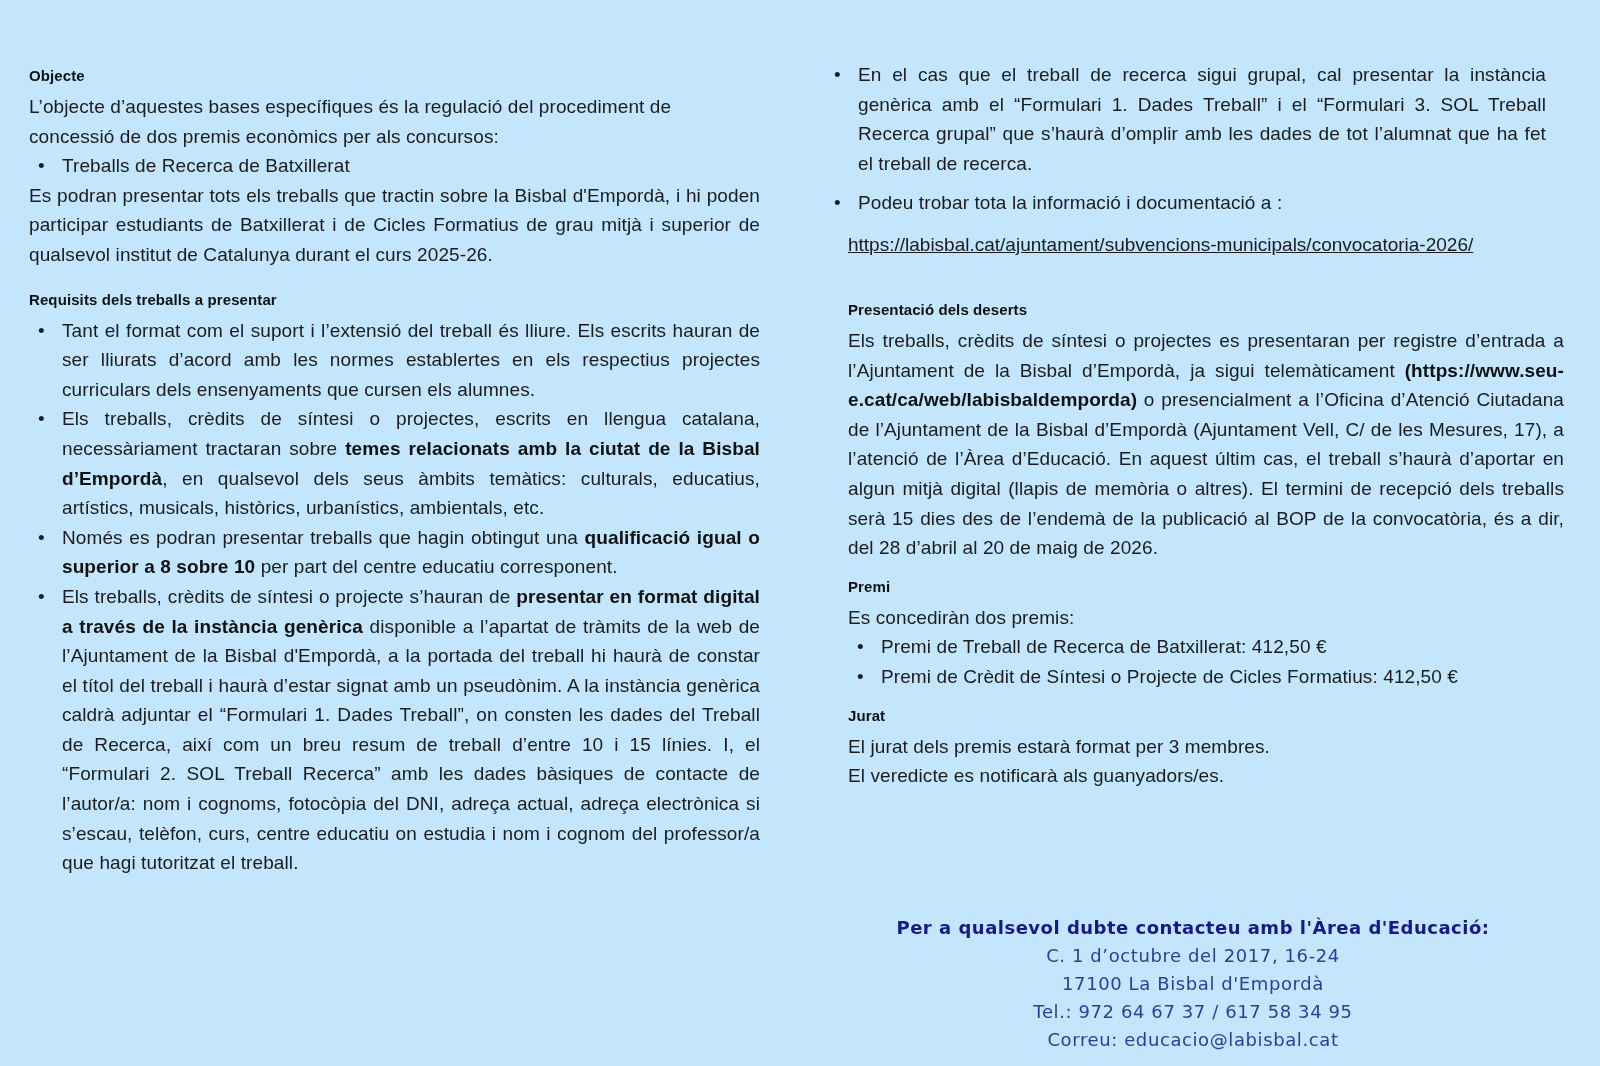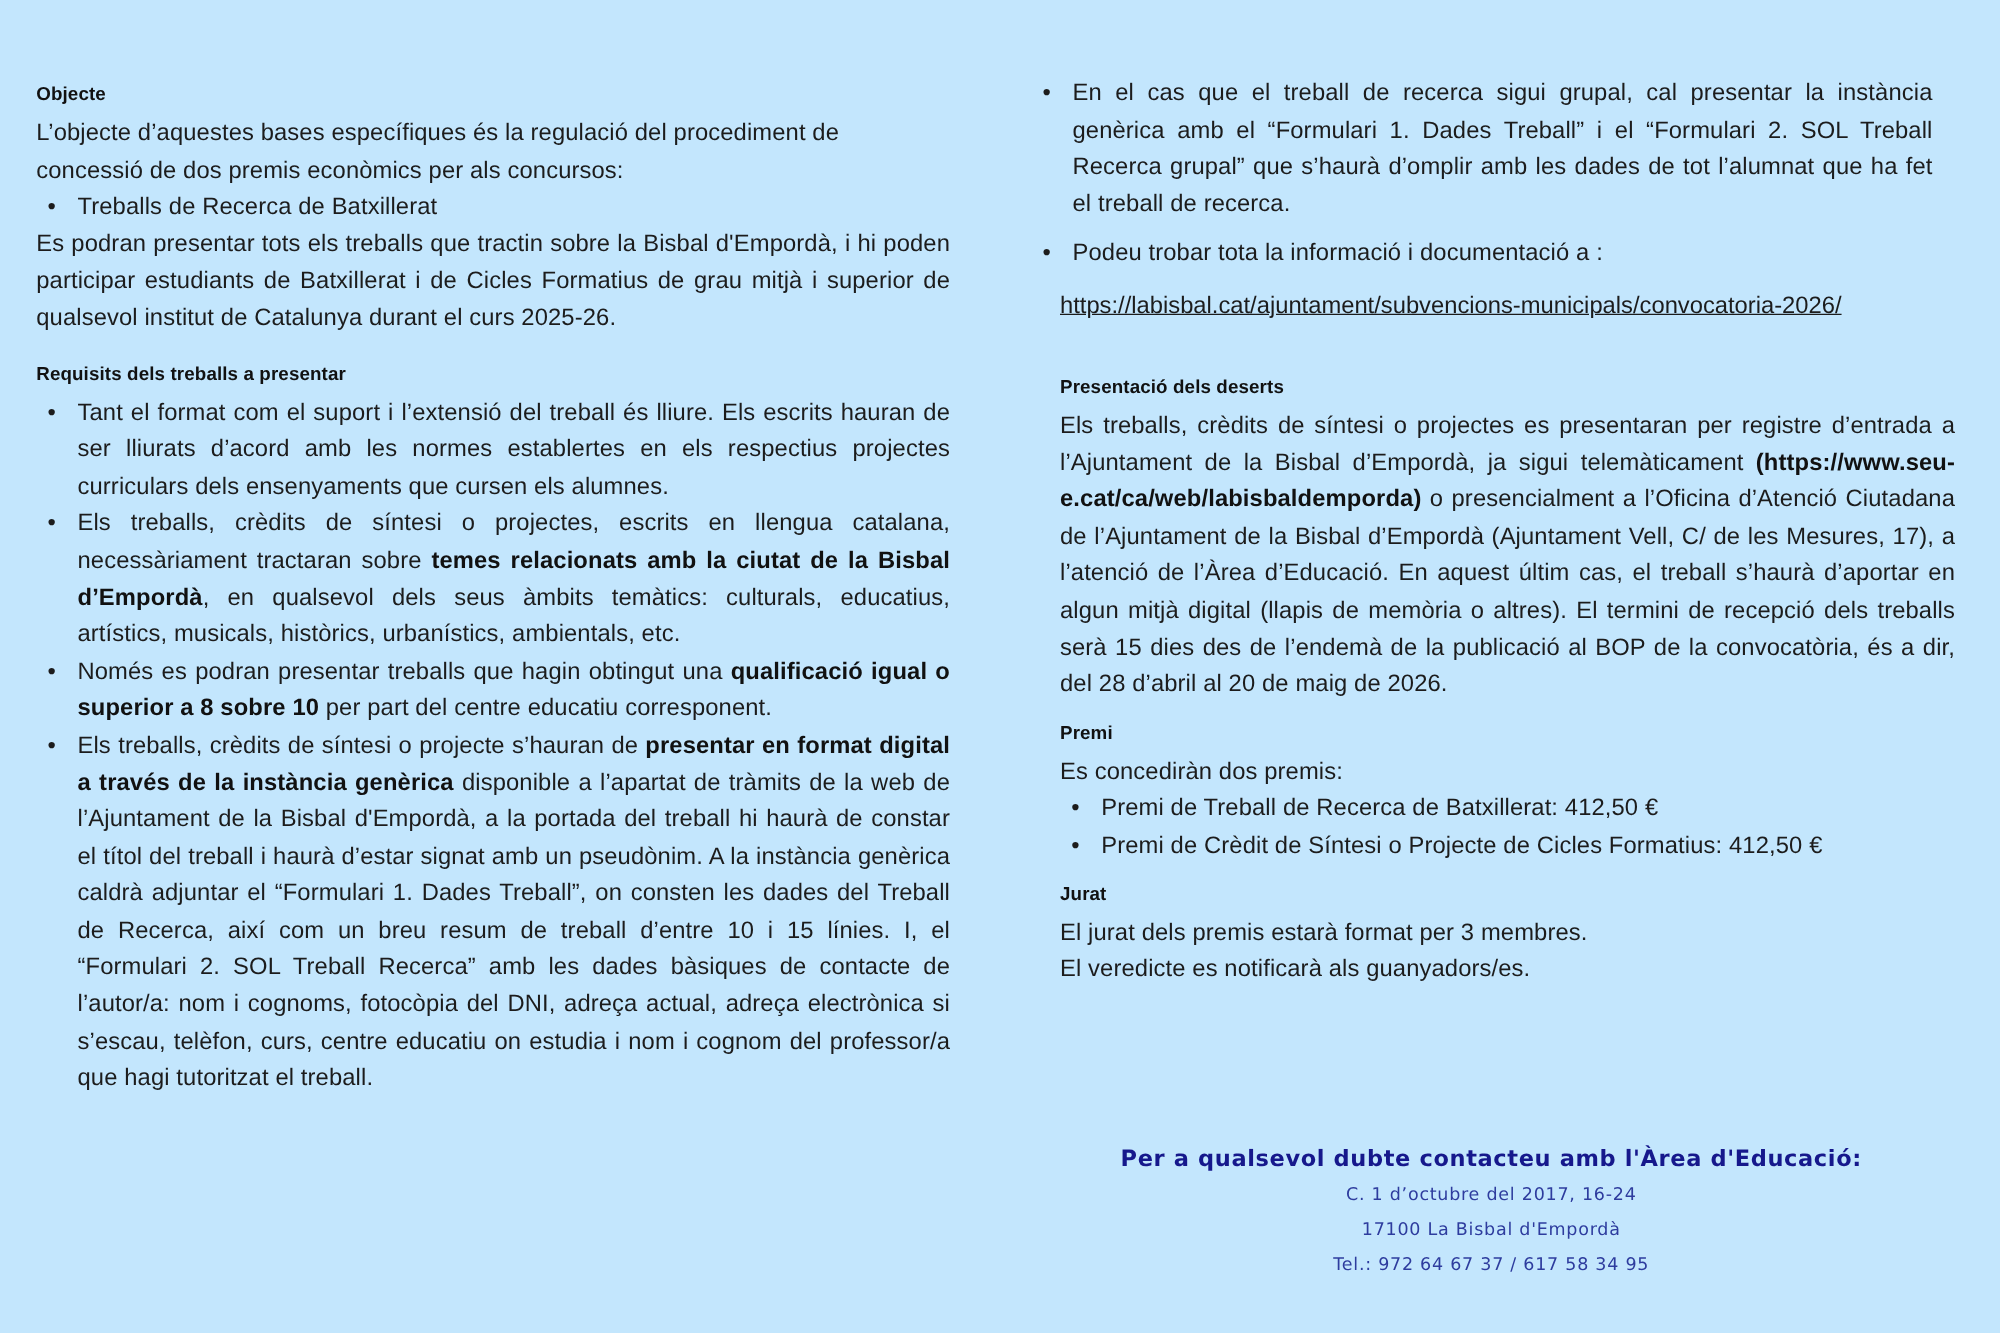--- a/index.html
+++ b/index.html
@@ -17,21 +17,21 @@
   p { margin:0; text-align:justify; }
   ul { margin:0; padding:0 0 0 33px; list-style:none; }
   li { position:relative; text-align:justify; }
   li::before { content:"\2022"; position:absolute; left:-24px; top:0; font-size:19px; }
   b { font-weight:bold; color:#111; }
   .gap-s { height:8px; }
   .gap-m { height:14px; }
   .url { text-decoration:underline; display:block; margin-left:-10px; letter-spacing:0; }
   .contact { position:absolute; left:848px; top:914px; width:690px; text-align:center; font-family:"DejaVu Sans", sans-serif; }
   .contact .head { color:#16188C; font-weight:bold; font-size:18px; line-height:28px; letter-spacing:0.5px; }
-  .contact .line { color:#2E3C9E; font-size:14px; line-height:28px; letter-spacing:0.6px; }
+  .contact .line { color:#2E3C9E; font-size:18px; line-height:28px; letter-spacing:0.6px; }
 </style>
 </head>
 <body>
 
 <div class="col left">
   <h2>Objecte</h2>
   <p style="text-align:left">L’objecte d’aquestes bases específiques és la regulació del procediment de concessió de dos premis econòmics per als concursos:</p>
   <ul>
     <li>Treballs de Recerca de Batxillerat</li>
   </ul>
@@ -41,21 +41,21 @@
   <ul>
     <li>Tant el format com el suport i l’extensió del treball és lliure. Els escrits hauran de ser lliurats d’acord amb les normes establertes en els respectius projectes curriculars dels ensenyaments que cursen els alumnes.</li>
     <li><span>Els treballs, crèdits de síntesi o projectes, escrits en llengua catalana, necessàriament tractaran sobre </span><b>temes relacionats amb la ciutat de la Bisbal d’Empordà</b><span>, en qualsevol dels seus àmbits temàtics: culturals, educatius, artístics, musicals, històrics, urbanístics, ambientals, etc.</span></li>
     <li><span>Només es podran presentar treballs que hagin obtingut una </span><b>qualificació igual o superior a 8 sobre 10</b><span> per part del centre educatiu corresponent.</span></li>
     <li><span>Els treballs, crèdits de síntesi o projecte s’hauran de </span><b>presentar en format digital a través de la instància genèrica</b><span> disponible a l’apartat de tràmits de la web de l’Ajuntament de la Bisbal d'Empordà, a la portada del treball hi haurà de constar el títol del treball i haurà d’estar signat amb un pseudònim. A la instància genèrica caldrà adjuntar el “Formulari 1. Dades Treball”, on consten les dades del Treball de Recerca, així com un breu resum de treball d’entre 10 i 15 línies. I, el “Formulari 2. SOL Treball Recerca” amb les dades bàsiques de contacte de l’autor/a: nom i cognoms, fotocòpia del DNI, adreça actual, adreça electrònica si s’escau, telèfon, curs, centre educatiu on estudia i nom i cognom del professor/a que hagi tutoritzat el treball.</span></li>
   </ul>
 </div>
 
 <div class="col right">
   <ul style="padding-left:10px; width:688px;">
-    <li>En el cas que el treball de recerca sigui grupal, cal presentar la instància genèrica amb el “Formulari 1. Dades Treball” i el “Formulari 2. SOL Treball Recerca grupal” que s’haurà d’omplir amb les dades de tot l’alumnat que ha fet el treball de recerca.</li>
+    <li>En el cas que el treball de recerca sigui grupal, cal presentar la instància genèrica amb el “Formulari 1. Dades Treball” i el “Formulari 3. SOL Treball Recerca grupal” que s’haurà d’omplir amb les dades de tot l’alumnat que ha fet el treball de recerca.</li>
     <li style="margin-top:10px">
       <span>Podeu trobar tota la informació i documentació a :</span>
       <a class="url" style="color:#1c1c1c; line-height:22px;margin-top:16px;">https://labisbal.cat/ajuntament/subvencions-municipals/convocatoria-2026/</a>
     </li>
   </ul>
   <div style="height:38px"></div>
   <h2>Presentació dels deserts</h2>
   <p><span>Els treballs, crèdits de síntesi o projectes es presentaran per registre d’entrada a l’Ajuntament de la Bisbal d’Empordà, ja sigui telemàticament </span><b>(https://www.seu-e.cat/ca/web/labisbaldemporda)</b><span> o presencialment a l’Oficina d’Atenció Ciutadana de l’Ajuntament de la Bisbal d’Empordà (Ajuntament Vell, C/ de les Mesures, 17), a l’atenció de l’Àrea d’Educació. En aquest últim cas, el treball s’haurà d’aportar en algun mitjà digital (llapis de memòria o altres). El termini de recepció dels treballs serà 15 dies des de l’endemà de la publicació al BOP de la convocatòria, és a dir, del 28 d’abril al 20 de maig de 2026.</span></p>
   <div class="gap-s"></div>
   <h2>Premi</h2>
@@ -68,13 +68,14 @@
   <h2>Jurat</h2>
   <p>El jurat dels premis estarà format per 3 membres.</p>
   <p>El veredicte es notificarà als guanyadors/es.</p>
 </div>
 
 <div class="contact">
   <div class="head">Per a qualsevol dubte contacteu amb l'Àrea d'Educació:</div>
   <div class="line">C. 1 d’octubre del 2017, 16-24</div>
   <div class="line">17100 La Bisbal d'Empordà</div>
   <div class="line">Tel.: 972 64 67 37 / 617 58 34 95</div>
+  <div class="line">Correu: educacio@labisbal.cat</div>
 </div>
 
 </body></html>

